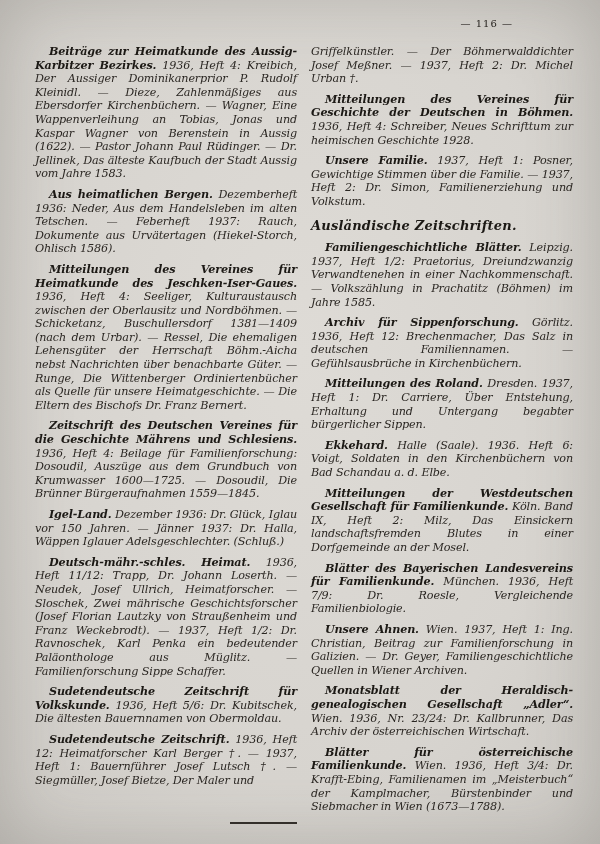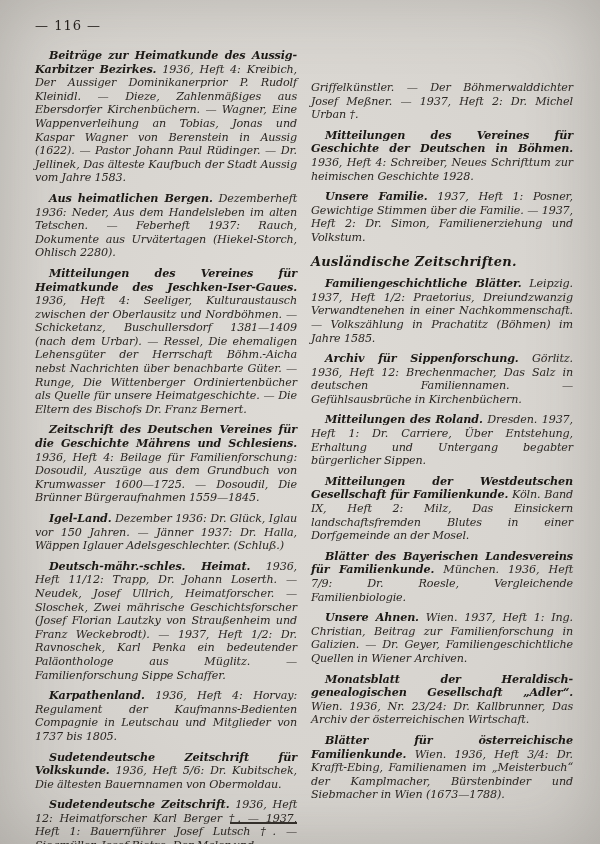--- a/index.html
+++ b/index.html
@@ -12,22 +12,22 @@
   .page {
     position: relative;
     width: 600px; height: 844px;
     background: radial-gradient(ellipse at 50% 42%, #dedbd6 0%, #d7d4cf 62%, #ccc9c4 100%);
     box-shadow: inset 0 0 70px rgba(95, 90, 82, 0.28);
     color: #2a2622;
     box-sizing: border-box;
     padding: 18px 27px 0 35px;
   }
   .page-number {
-    text-align: left;
-    font-size: 13px;
+    text-align: right;
+    font-size: 10px;
     letter-spacing: 1px;
     color: #26221e;
     margin-bottom: 16px;
     padding-right: 60px; 
   }
   .columns {
     display: flex;
     gap: 14px;
   }
   .col {
@@ -35,21 +35,21 @@
     font-size: 11.2px;
     line-height: 13.6px;
     text-align: justify;
     letter-spacing: -0.15px;
   }
   .entry {
     margin: 0 0 7px 0;
     text-indent: 14px;
     font-style: italic;
   }
-  .entry.cont { text-indent: 0; margin-top: 32px; }
+  .entry.cont { text-indent: 0; }
   .entry .title {
     font-weight: 700;
     color: #1c1915;
   }
   .section-heading {
     font-size: 13px;
     font-weight: 700;
     text-indent: 0;
     color: #1c1915;
     margin: 10px 0 9px 0;
@@ -67,40 +67,40 @@
 </head>
 <body>
 
 <div class="page">
   <div class="page-number">— 116 —</div>
 
   <div class="columns">
 
     <div class="col">
       <p class="entry"><span class="title">Beiträge zur Heimatkunde des Aussig-Karbitzer Bezirkes.</span> <span>1936, Heft 4: Kreibich, Der Aussiger Dominikanerprior P. Rudolf Kleinidl. — Dieze, Zahlenmäßiges aus Ebersdorfer Kirchenbüchern. — Wagner, Eine Wappenverleihung an Tobias, Jonas und Kaspar Wagner von Berenstein in Aussig (1622). — Pastor Johann Paul Rüdinger. — Dr. Jellinek, Das älteste Kaufbuch der Stadt Aussig vom Jahre 1583.</span></p>
-      <p class="entry"><span class="title">Aus heimatlichen Bergen.</span> <span>Dezemberheft 1936: Neder, Aus dem Handelsleben im alten Tetschen. — Feberheft 1937: Rauch, Dokumente aus Urvätertagen (Hiekel-Storch, Ohlisch 2280).</span></p>
+      <p class="entry"><span class="title">Aus heimatlichen Bergen.</span> <span>Dezemberheft 1936: Neder, Aus dem Handelsleben im alten Tetschen. — Feberheft 1937: Rauch, Dokumente aus Urvätertagen (Hiekel-Storch, Ohlisch 1586).</span></p>
       <p class="entry"><span class="title">Mitteilungen des Vereines für Heimatkunde des Jeschken-Iser-Gaues.</span> <span>1936, Heft 4: Seeliger, Kulturaustausch zwischen der Oberlausitz und Nordböhmen. — Schicketanz, Buschullersdorf 1381—1409 (nach dem Urbar). — Ressel, Die ehemaligen Lehensgüter der Herrschaft Böhm.-Aicha nebst Nachrichten über benachbarte Güter. — Runge, Die Wittenberger Ordiniertenbücher als Quelle für unsere Heimatgeschichte. — Die Eltern des Bischofs Dr. Franz Bernert.</span></p>
       <p class="entry"><span class="title">Zeitschrift des Deutschen Vereines für die Geschichte Mährens und Schlesiens.</span> <span>1936, Heft 4: Beilage für Familienforschung: Dosoudil, Auszüge aus dem Grundbuch von Krumwasser 1600—1725. — Dosoudil, Die Brünner Bürgeraufnahmen 1559—1845.</span></p>
       <p class="entry"><span class="title">Igel-Land.</span> <span>Dezember 1936: Dr. Glück, Iglau vor 150 Jahren. — Jänner 1937: Dr. Halla, Wäppen Iglauer Adelsgeschlechter. (Schluß.)</span></p>
       <p class="entry"><span class="title">Deutsch-mähr.-schles. Heimat.</span> <span>1936, Heft 11/12: Trapp, Dr. Johann Loserth. — Neudek, Josef Ullrich, Heimatforscher. — Sloschek, Zwei mährische Geschichtsforscher (Josef Florian Lautzky von Straußenheim und Franz Weckebrodt). — 1937, Heft 1/2: Dr. Ravnoschek, Karl Penka ein bedeutender Paläonthologe aus Müglitz. — Familienforschung Sippe Schaffer.</span></p>
-      <p class="entry"><span class="title">Karpathenland.</span> <span>1936, Heft 4: Horvay: Regulament der Kaufmanns-Bedienten Compagnie in Leutschau und Mitglieder von 1737 bis 1805.</span></p>
       <p class="entry"><span class="title">Sudetendeutsche Zeitschrift für Volkskunde.</span> <span>1936, Heft 5/6: Dr. Kubitschek, Die ältesten Bauernnamen von Obermoldau.</span></p>
       <p class="entry"><span class="title">Sudetendeutsche Zeitschrift.</span> <span>1936, Heft 12: Heimatforscher Karl Berger †. — 1937, Heft 1: Bauernführer Josef Lutsch †. — Siegmüller, Josef Bietze, Der Maler und</span></p>
     </div>
 
     <div class="col">
       <p class="entry cont"><span>Griffelkünstler. — Der Böhmerwalddichter Josef Meßner. — 1937, Heft 2: Dr. Michel Urban †.</span></p>
       <p class="entry"><span class="title">Mitteilungen des Vereines für Geschichte der Deutschen in Böhmen.</span> <span>1936, Heft 4: Schreiber, Neues Schrifttum zur heimischen Geschichte 1928.</span></p>
       <p class="entry"><span class="title">Unsere Familie.</span> <span>1937, Heft 1: Posner, Gewichtige Stimmen über die Familie. — 1937, Heft 2: Dr. Simon, Familienerziehung und Volkstum.</span></p>
 
       <p class="entry section-heading">Ausländische Zeitschriften.</p>
 
       <p class="entry"><span class="title">Familiengeschichtliche Blätter.</span> <span>Leipzig. 1937, Heft 1/2: Praetorius, Dreiundzwanzig Verwandtenehen in einer Nachkommenschaft. — Volkszählung in Prachatitz (Böhmen) im Jahre 1585.</span></p>
       <p class="entry"><span class="title">Archiv für Sippenforschung.</span> <span>Görlitz. 1936, Heft 12: Brechenmacher, Das Salz in deutschen Familiennamen. — Gefühlsausbrüche in Kirchenbüchern.</span></p>
       <p class="entry"><span class="title">Mitteilungen des Roland.</span> <span>Dresden. 1937, Heft 1: Dr. Carriere, Über Entstehung, Erhaltung und Untergang begabter bürgerlicher Sippen.</span></p>
+      <p class="entry"><span class="title">Ekkehard.</span> <span>Halle (Saale). 1936. Heft 6: Voigt, Soldaten in den Kirchenbüchern von Bad Schandau a. d. Elbe.</span></p>
       <p class="entry"><span class="title">Mitteilungen der Westdeutschen Gesellschaft für Familienkunde.</span> <span>Köln. Band IX, Heft 2: Milz, Das Einsickern landschaftsfremden Blutes in einer Dorfgemeinde an der Mosel.</span></p>
       <p class="entry"><span class="title">Blätter des Bayerischen Landesvereins für Familienkunde.</span> <span>München. 1936, Heft 7/9: Dr. Roesle, Vergleichende Familienbiologie.</span></p>
       <p class="entry"><span class="title">Unsere Ahnen.</span> <span>Wien. 1937, Heft 1: Ing. Christian, Beitrag zur Familienforschung in Galizien. — Dr. Geyer, Familiengeschichtliche Quellen in Wiener Archiven.</span></p>
       <p class="entry"><span class="title">Monatsblatt der Heraldisch-genealogischen Gesellschaft „Adler“.</span> <span>Wien. 1936, Nr. 23/24: Dr. Kallbrunner, Das Archiv der österreichischen Wirtschaft.</span></p>
       <p class="entry"><span class="title">Blätter für österreichische Familienkunde.</span> <span>Wien. 1936, Heft 3/4: Dr. Krafft-Ebing, Familienamen im „Meisterbuch“ der Kamplmacher, Bürstenbinder und Siebmacher in Wien (1673—1788).</span></p>
 
     </div>
 
   </div>
 

